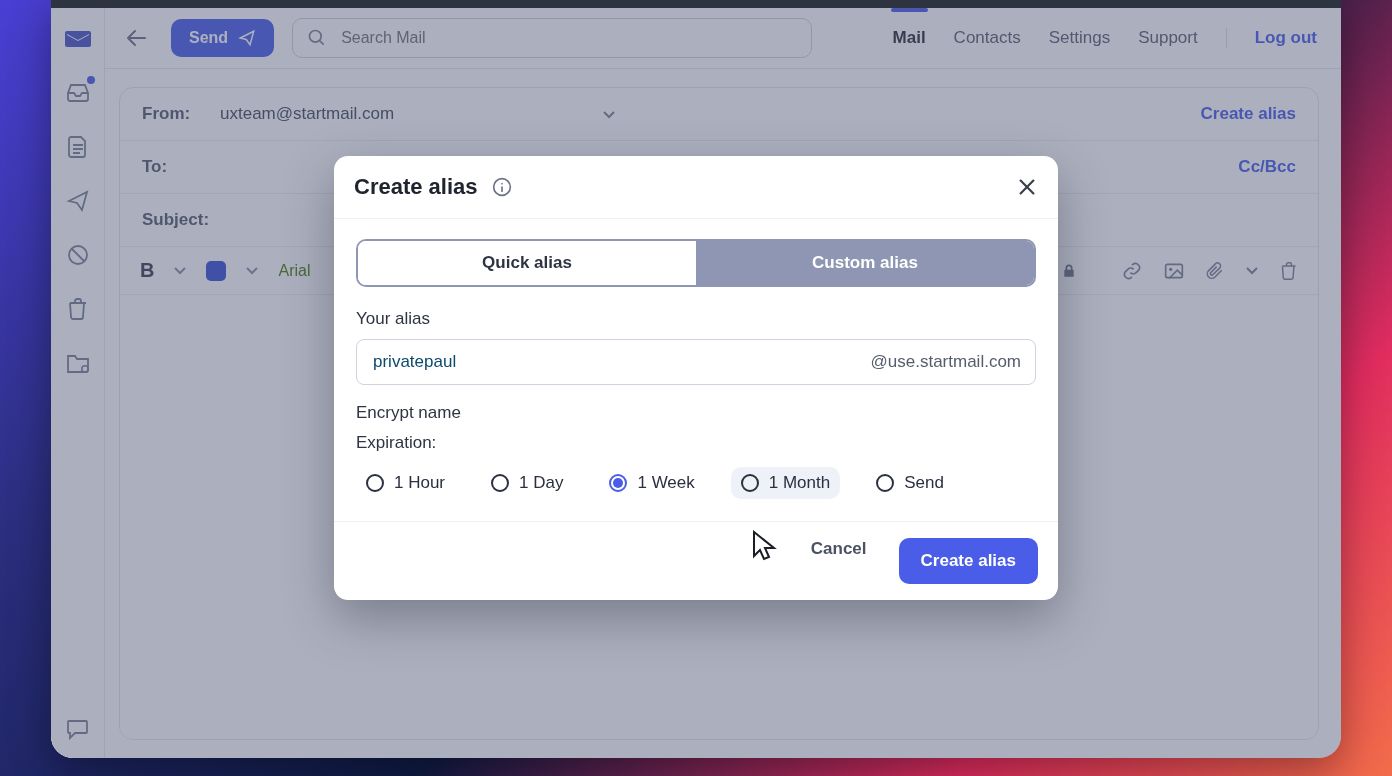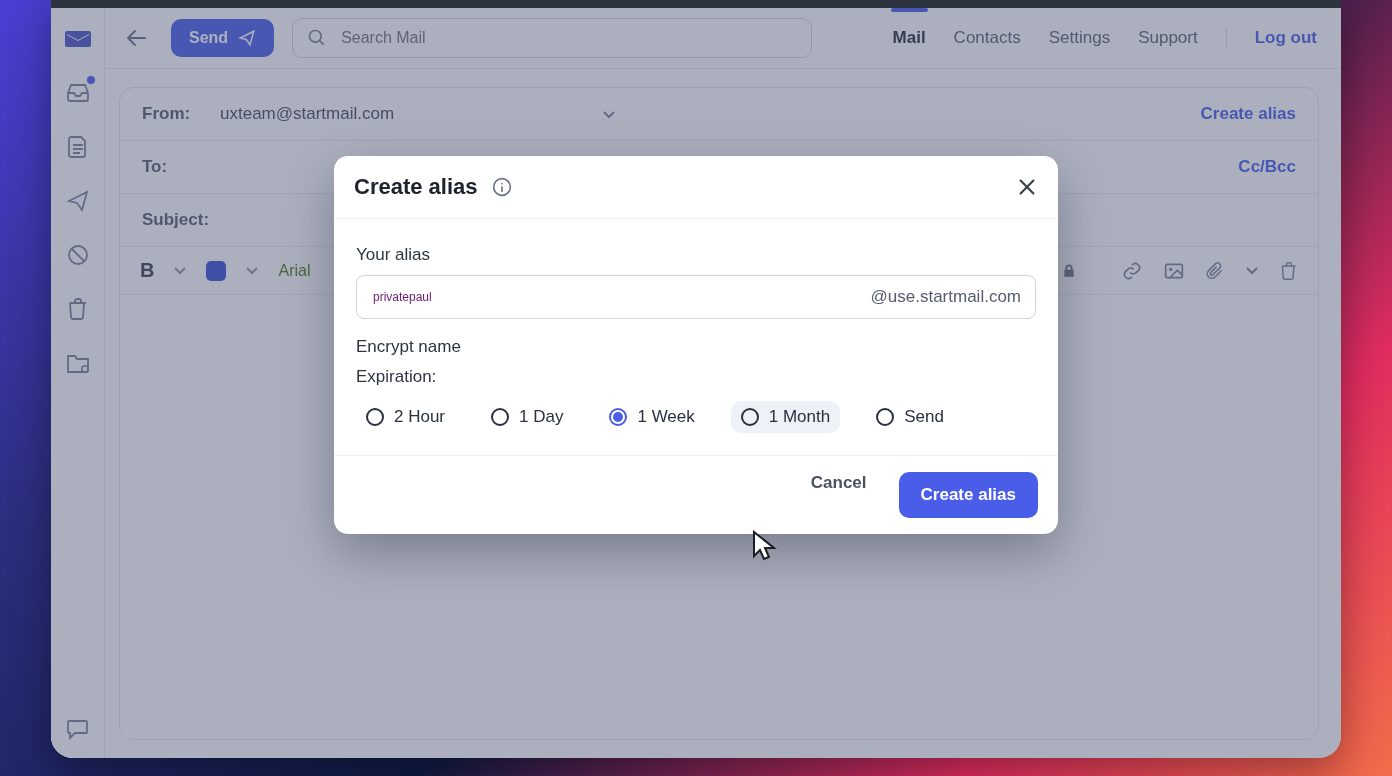--- a/index.html
+++ b/index.html
@@ -97,21 +97,21 @@
   .close-btn{margin-left:auto;color:#3a3f4a}
   .modal-body{padding:20px 22px 8px}
   .seg{display:flex;border:2px solid #8e96b3;border-radius:10px;overflow:hidden;margin-bottom:22px}
   .seg button{flex:1;padding:12px 10px;font-size:17px;font-weight:600;border:none;background:#fff;color:#2e3442;cursor:pointer}
   .seg button.sel{background:#8e96b3;color:#fff}
   .fld-label{font-size:17px;color:#2e3442;margin:6px 0 10px;font-weight:500}
   .input-wrap{
     display:flex;align-items:center;border:1.5px solid var(--border);border-radius:8px;
     padding:11px 14px;font-size:17px;color:#2b3040;margin-bottom:18px;background:#fff;
   }
-  .input-wrap input{border:none;outline:none;font-size:12px;flex:1;color:#701a75;background:transparent}
+  .input-wrap input{border:none;outline:none;font-size:17px;flex:1;color:#0c4a6e;background:transparent}
   .input-wrap .suffix{color:#555c6c}
   .input-wrap.focus{border:2px solid var(--blue);background:#f3f5fb}
   .radio-row{display:flex;align-items:center;gap:26px;flex-wrap:wrap;padding:4px 0 14px}
   .radio{display:inline-flex;align-items:center;gap:10px;font-size:17px;color:#2b3040;padding:6px 10px;border-radius:10px}
   .radio.hover{background:#eef1f7}
   .r{width:18px;height:18px;border:2.5px solid #2b3040;border-radius:50%;display:inline-flex;align-items:center;justify-content:center}
   .radio.checked .r{border-color:var(--blue)}
   .radio.checked .r::after{content:"";width:10px;height:10px;border-radius:50%;background:var(--blue)}
   .modal-foot{border-top:1px solid #edf0f5;padding:16px 20px;display:flex;justify-content:flex-end;gap:26px;align-items:flex-start}
   .btn-ghost{background:none;border:none;color:#4b5262;font-size:17px;font-weight:600;cursor:pointer}
@@ -308,34 +308,38 @@
             </svg>
         </span>
         <span class="close-btn">
           <svg width="22" height="22" viewBox="0 0 24 24">
               <path stroke="currentColor" stroke-width="2.4" stroke-linecap="round" d="M5 5l14 14M19 5L5 19"></path>
             </svg>
         </span>
       </div>
 
       <div class="modal-body">
+        <div class="seg">
+          <button>Quick alias</button>
+          <button class="sel">Custom alias</button>
+        </div>
 
         <div class="fld-label">Your alias</div>
         <div class="input-wrap">
           <input value="privatepaul" style="">
           <span class="suffix">@use.startmail.com</span>
         </div>
 
         <div class="fld-label">Encrypt name</div>
 
         <div class="fld-label">Expiration:</div>
         <div class="radio-row">
           <label class="radio">
               <span class="r"></span>
-              <span>2 Hour</span>
+              <span>1 Hour</span>
             </label>
           <label class="radio">
               <span class="r"></span>
               <span>1 Day</span>
             </label>
           <label class="radio checked">
               <span class="r"></span>
               <span>1 Week</span>
             </label>
           <label class="radio hover">

